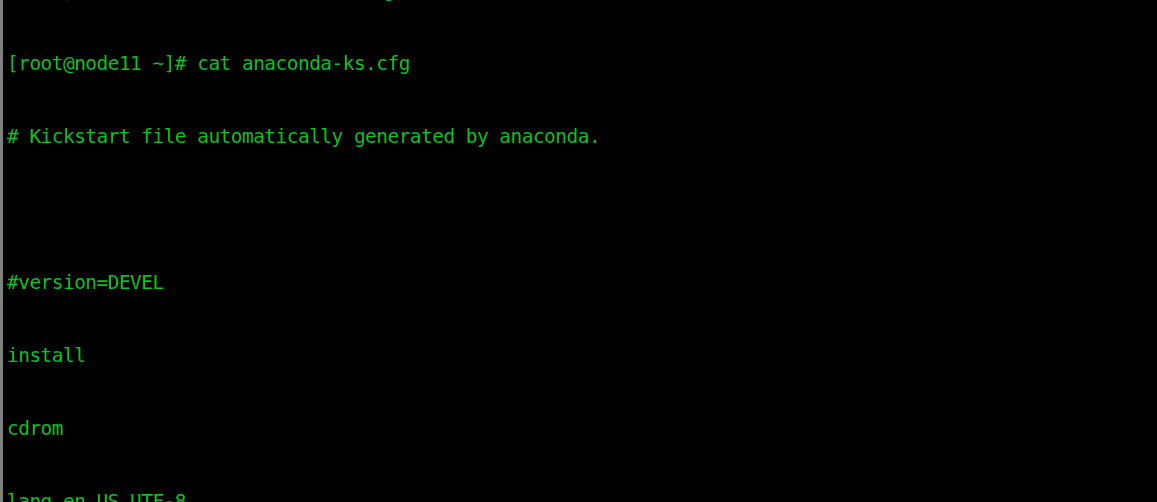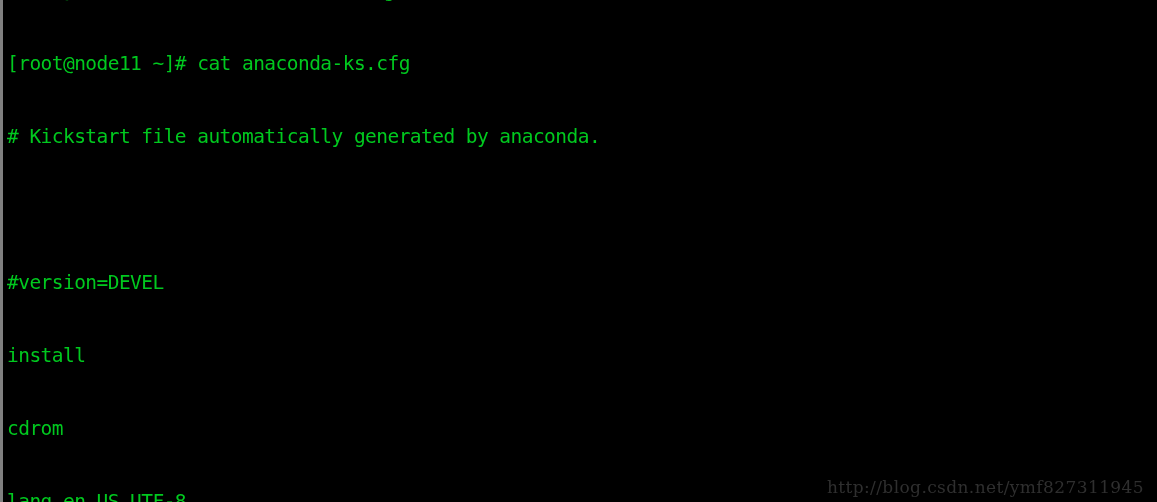--- a/index.html
+++ b/index.html
@@ -98,15 +98,14 @@
       
       
       
       
       
       
       
     </div>
   </div>
 
-  <div id="watermark">http://blog.csdn.net/ymf827311945</div>
 
 </div>
 
 </body></html>

